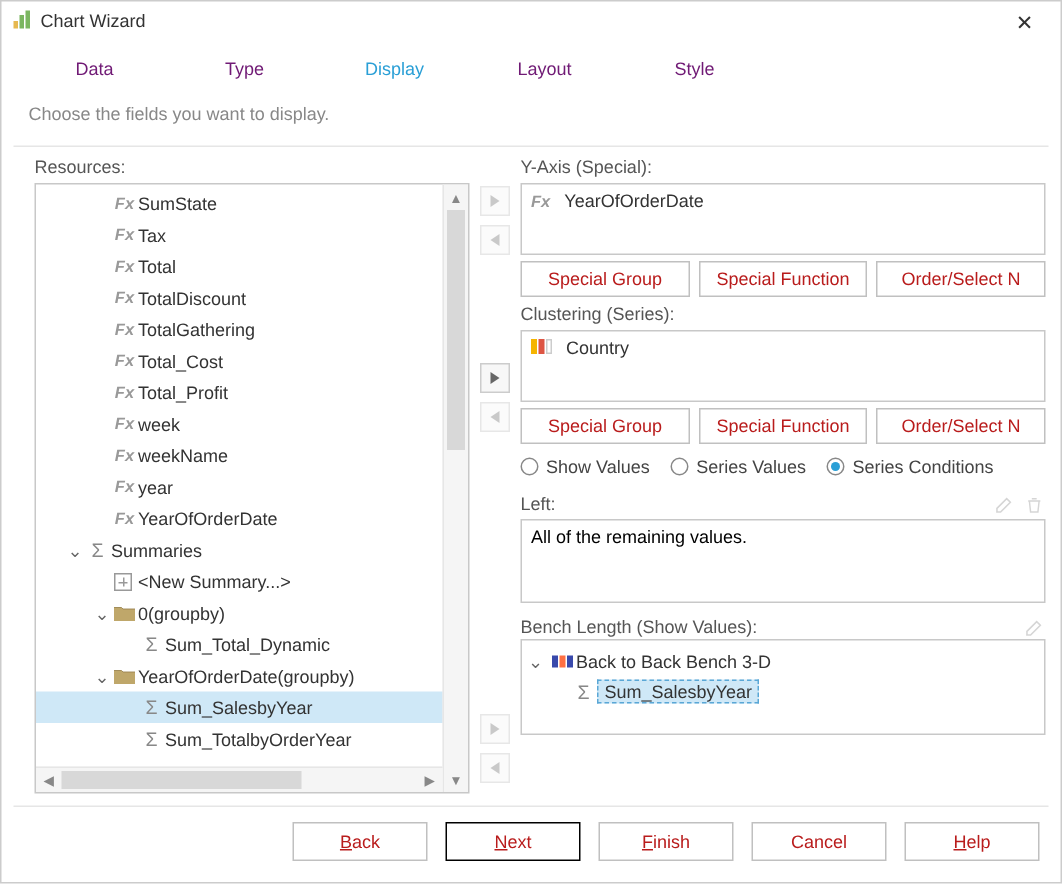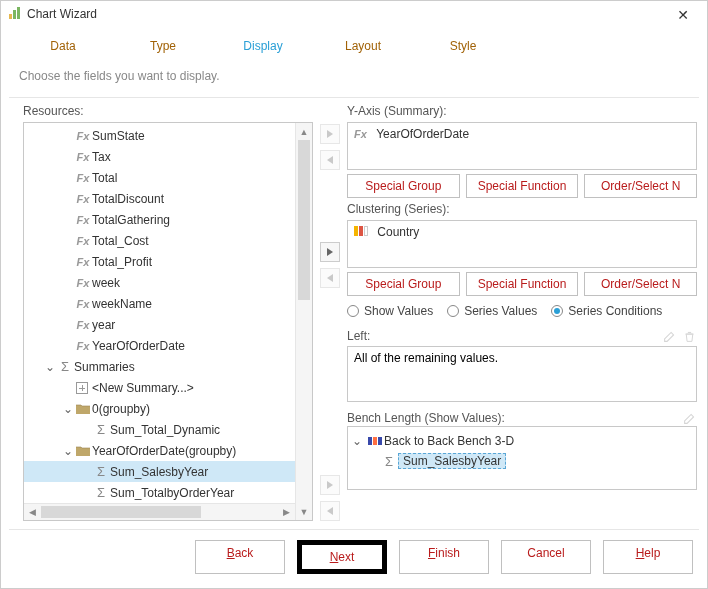--- a/index.html
+++ b/index.html
@@ -33,21 +33,21 @@
   .titlebar .app-icon span:nth-child(2){height:9px;background:#7bb661;}
   .titlebar .app-icon span:nth-child(3){height:12px;background:#7bb661;}
   .titlebar .close {
     margin-left:auto; width:28px; text-align:center; color:#333; font-size:14px;
   }
   .tabs {
     display:flex; gap:0; padding:4px 12px 0 12px;
   }
   .tabs .tab {
     flex:0 0 auto; width:100px; text-align:center;
-    color:#a16207; padding:6px 0 10px 0; font-size:12px;
+    color:#701a75; padding:6px 0 10px 0; font-size:12px;
   }
   .tabs .tab.active { color:#2a9fd6; font-weight:500; }
   .subtitle {
     padding:6px 18px 14px 18px; color:#888;
   }
   .divider { height:1px; background:#e6e6e6; margin:0 8px; }
   .mainarea {
     flex:1; display:flex; padding:6px 10px 8px 22px; gap:6px; min-height:0;
   }
   .col-left { width:290px; display:flex; flex-direction:column; }
@@ -120,21 +120,21 @@
   .bench-box { border:1px solid #c8c8c8; padding:4px 4px; height:64px; }
   .bench-row { display:flex; align-items:center; height:20px; }
   .bench-row .ic2 { width:18px; display:inline-flex; justify-content:center; align-items:center;}
   .bench-row.sel-h span.txt { background:#cfe8f7; border:1px dashed #5aa7d6; padding:0 4px;}
   .chip-ic { display:inline-flex; gap:1px;}
   .chip-ic span{width:4px;height:10px;}
   .footer {
     display:flex; justify-content:flex-end; gap:12px; padding:10px 14px 14px 0;
   }
   .footer .btn { flex:0 0 90px; padding:5px 0;}
-  .footer .btn.primary { border:5px solid #000000; }
+  .footer .btn.primary { border:1px solid #000000; }
   .footer .btn .u { text-decoration:underline; }
 </style>
 </head>
 <body>
 
 <div class="titlebar">
   <span class="app-icon">
       <span></span>
       <span></span>
       <span></span>
@@ -352,21 +352,21 @@
         </svg>
       </div>
     <div class="arrow-btn disabled">
         <svg viewBox="0 0 10 10">
           <path d="M8 1 L2 5 L8 9 Z" fill="#888"></path>
         </svg>
       </div>
   </div>
 
   <div class="col-right">
-    <div class="section-label">Y-Axis (Summary):</div>
+    <div class="section-label">Y-Axis (Special):</div>
     <div class="field-box">
       <span class="fx">Fx</span>
       <span style="margin-left:6px">YearOfOrderDate</span>
     </div>
     <div class="btn-row">
       <div class="btn">Special Group</div>
       <div class="btn">Special Function</div>
       <div class="btn">Order/Select N</div>
     </div>
 

